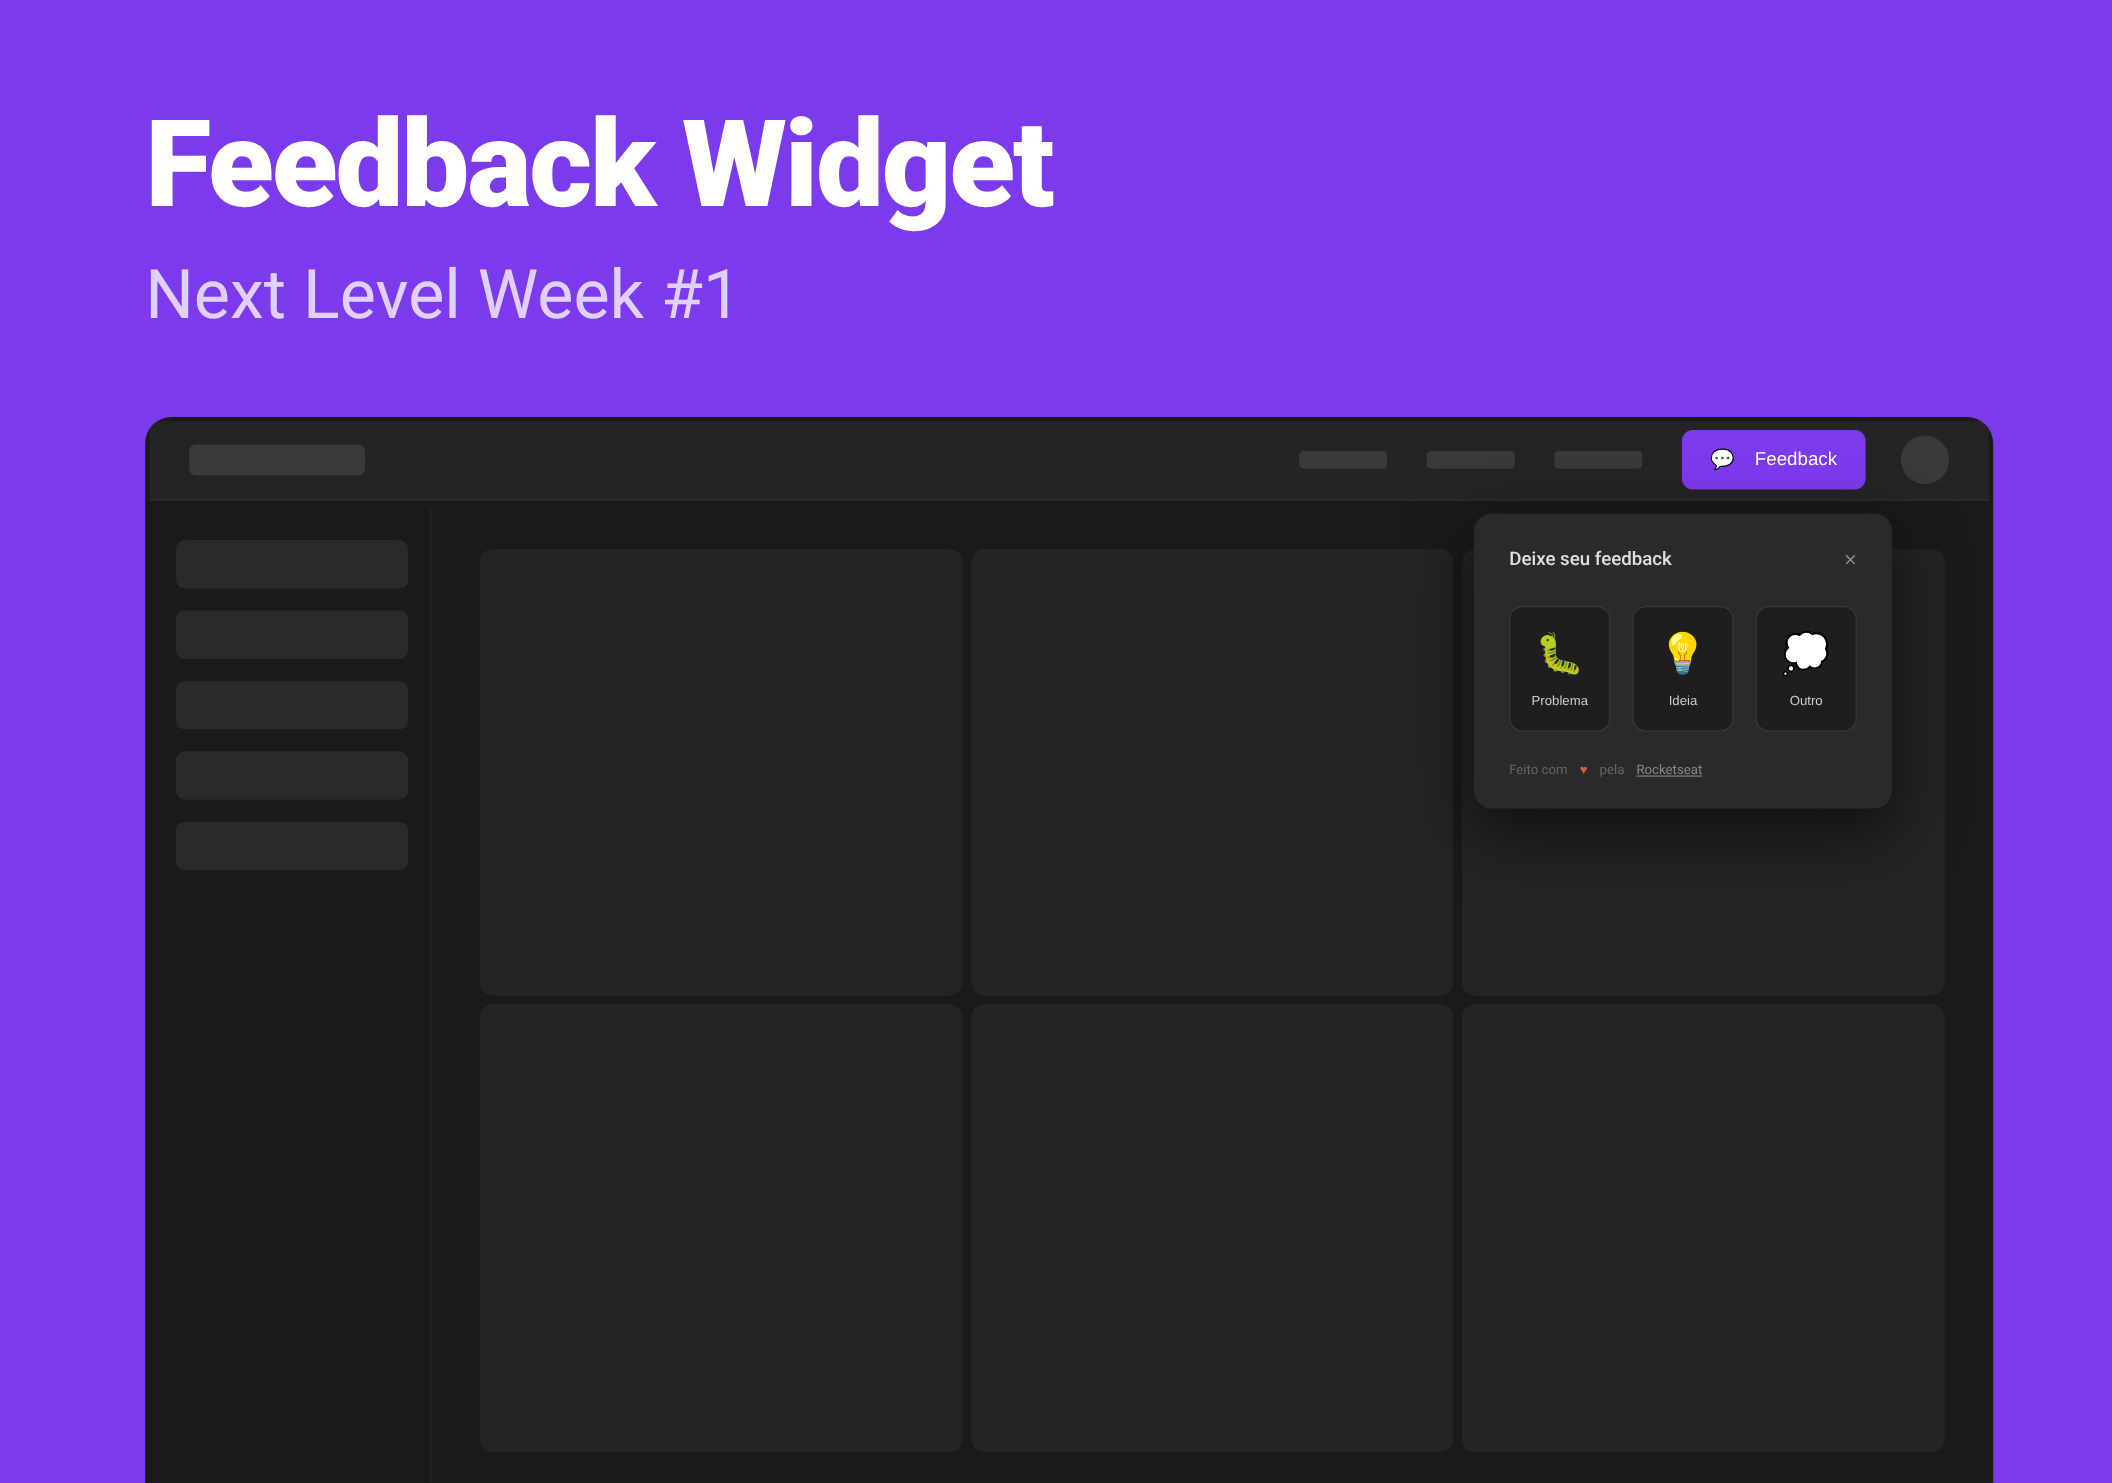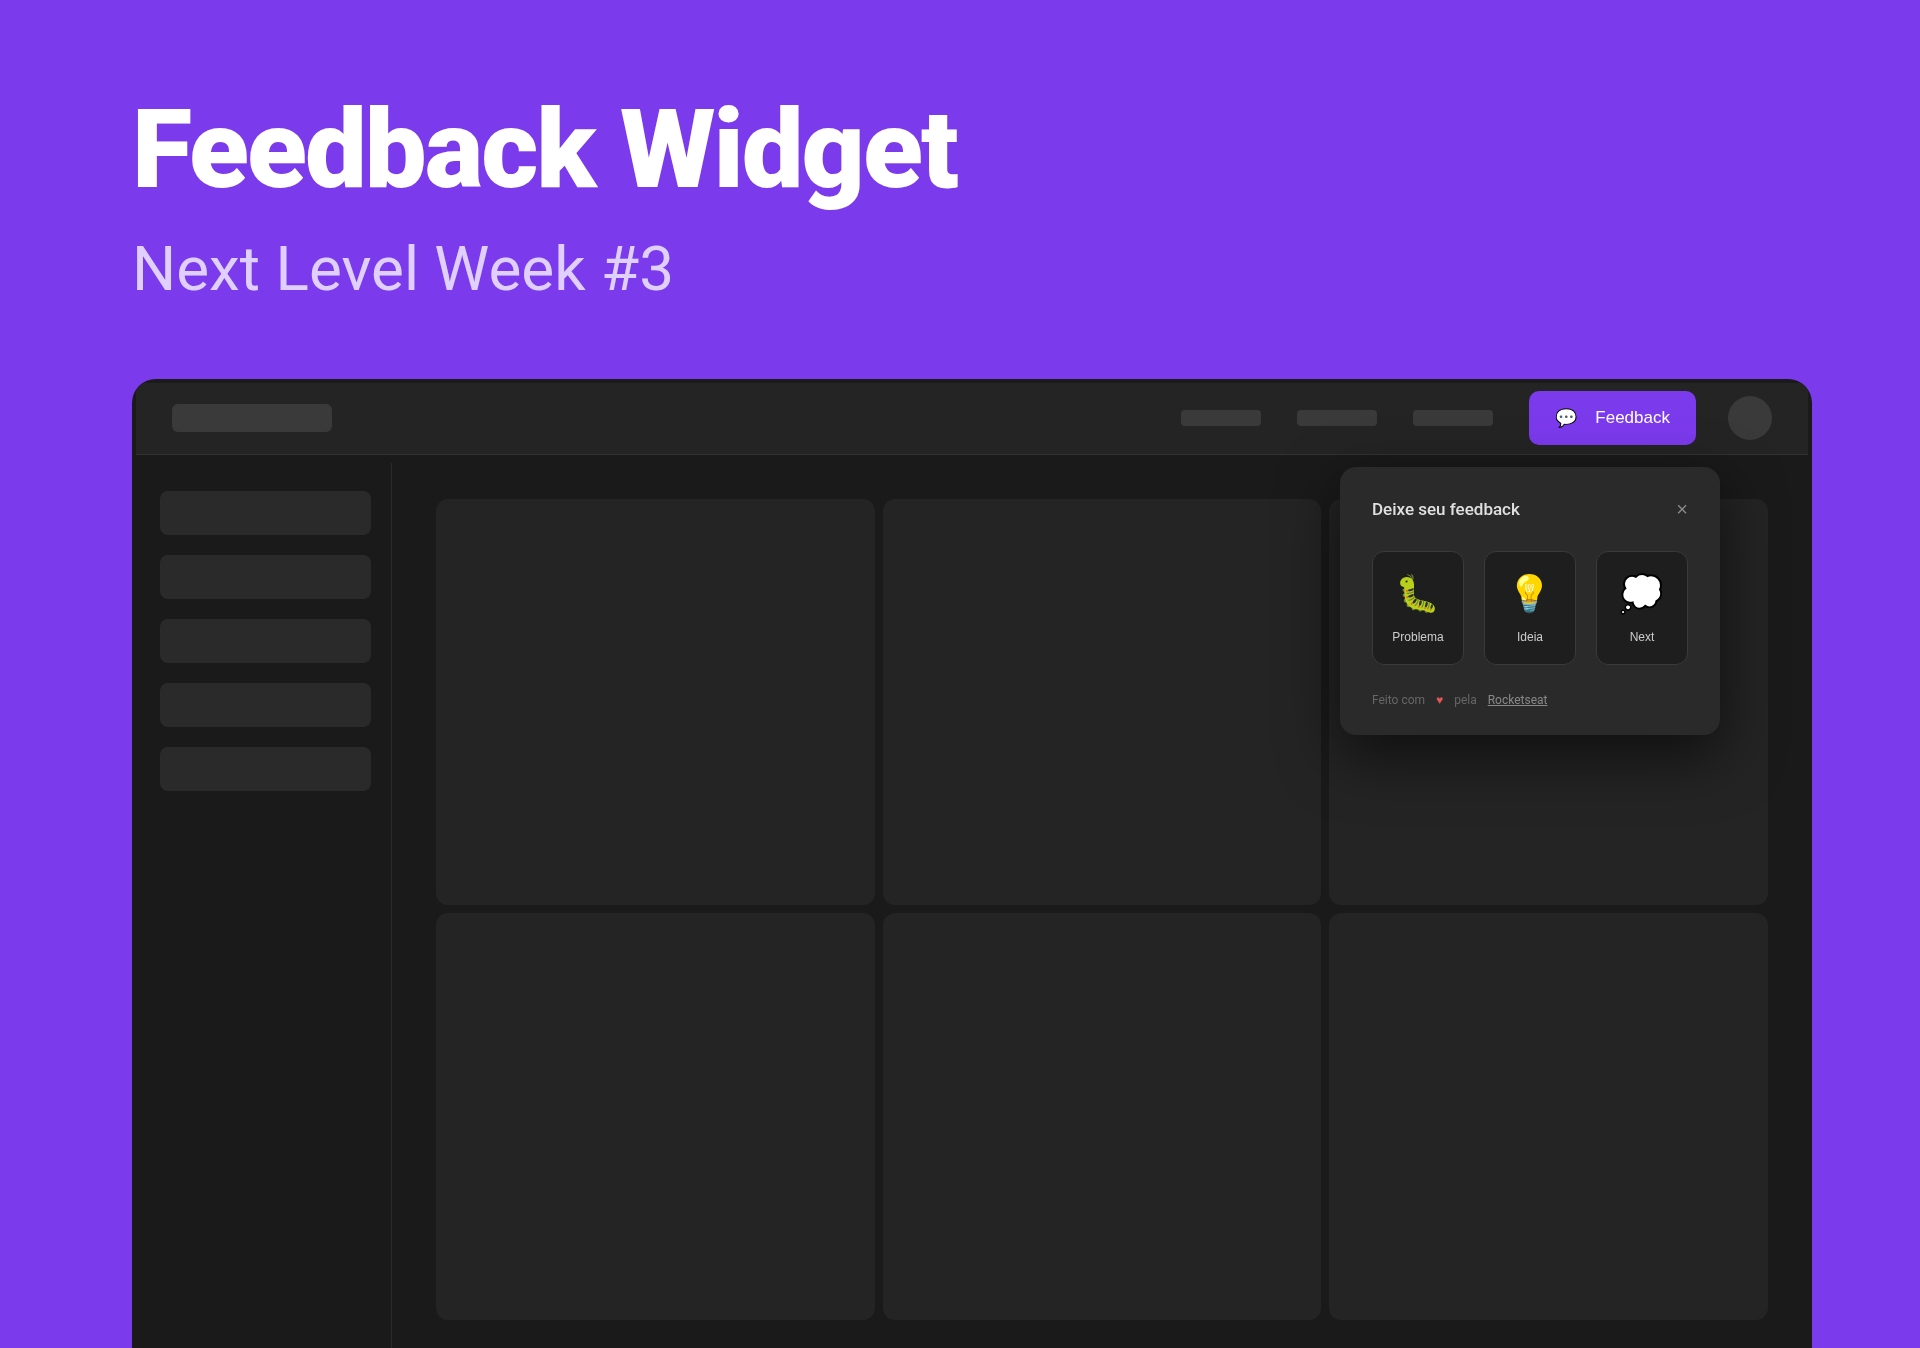--- a/index.html
+++ b/index.html
@@ -213,21 +213,21 @@
     }
 
     .heart-icon {
       color: #e05555;
     }
   </style>
 </head>
 <body>
 
 <h1 class="hero-title">Feedback Widget</h1>
-<h2 class="hero-subtitle">Next Level Week #3</h2>
+<h2 class="hero-subtitle">Next Level Week #1</h2>
 
 <div class="browser-window">
   <div class="browser-nav">
     <div class="nav-placeholder-logo"></div>
     <div class="nav-spacer"></div>
     <div class="nav-links">
       <div class="nav-link-placeholder"></div>
       <div class="nav-link-placeholder"></div>
       <div class="nav-link-placeholder"></div>
     </div>
@@ -265,21 +265,21 @@
           <button class="feedback-option">
             <span class="feedback-option-emoji">🐛</span>
             <span class="feedback-option-label">Problema</span>
           </button>
           <button class="feedback-option">
             <span class="feedback-option-emoji">💡</span>
             <span class="feedback-option-label">Ideia</span>
           </button>
           <button class="feedback-option">
             <span class="feedback-option-emoji">💭</span>
-            <span class="feedback-option-label">Next</span>
+            <span class="feedback-option-label">Outro</span>
           </button>
         </div>
 
         <div class="popup-footer">
           <span>Feito com </span><span class="heart-icon">♥</span><span> pela </span><span class="popup-footer-brand">Rocketseat</span>
         </div>
       </div>
     </div>
   </div>
 </div>

